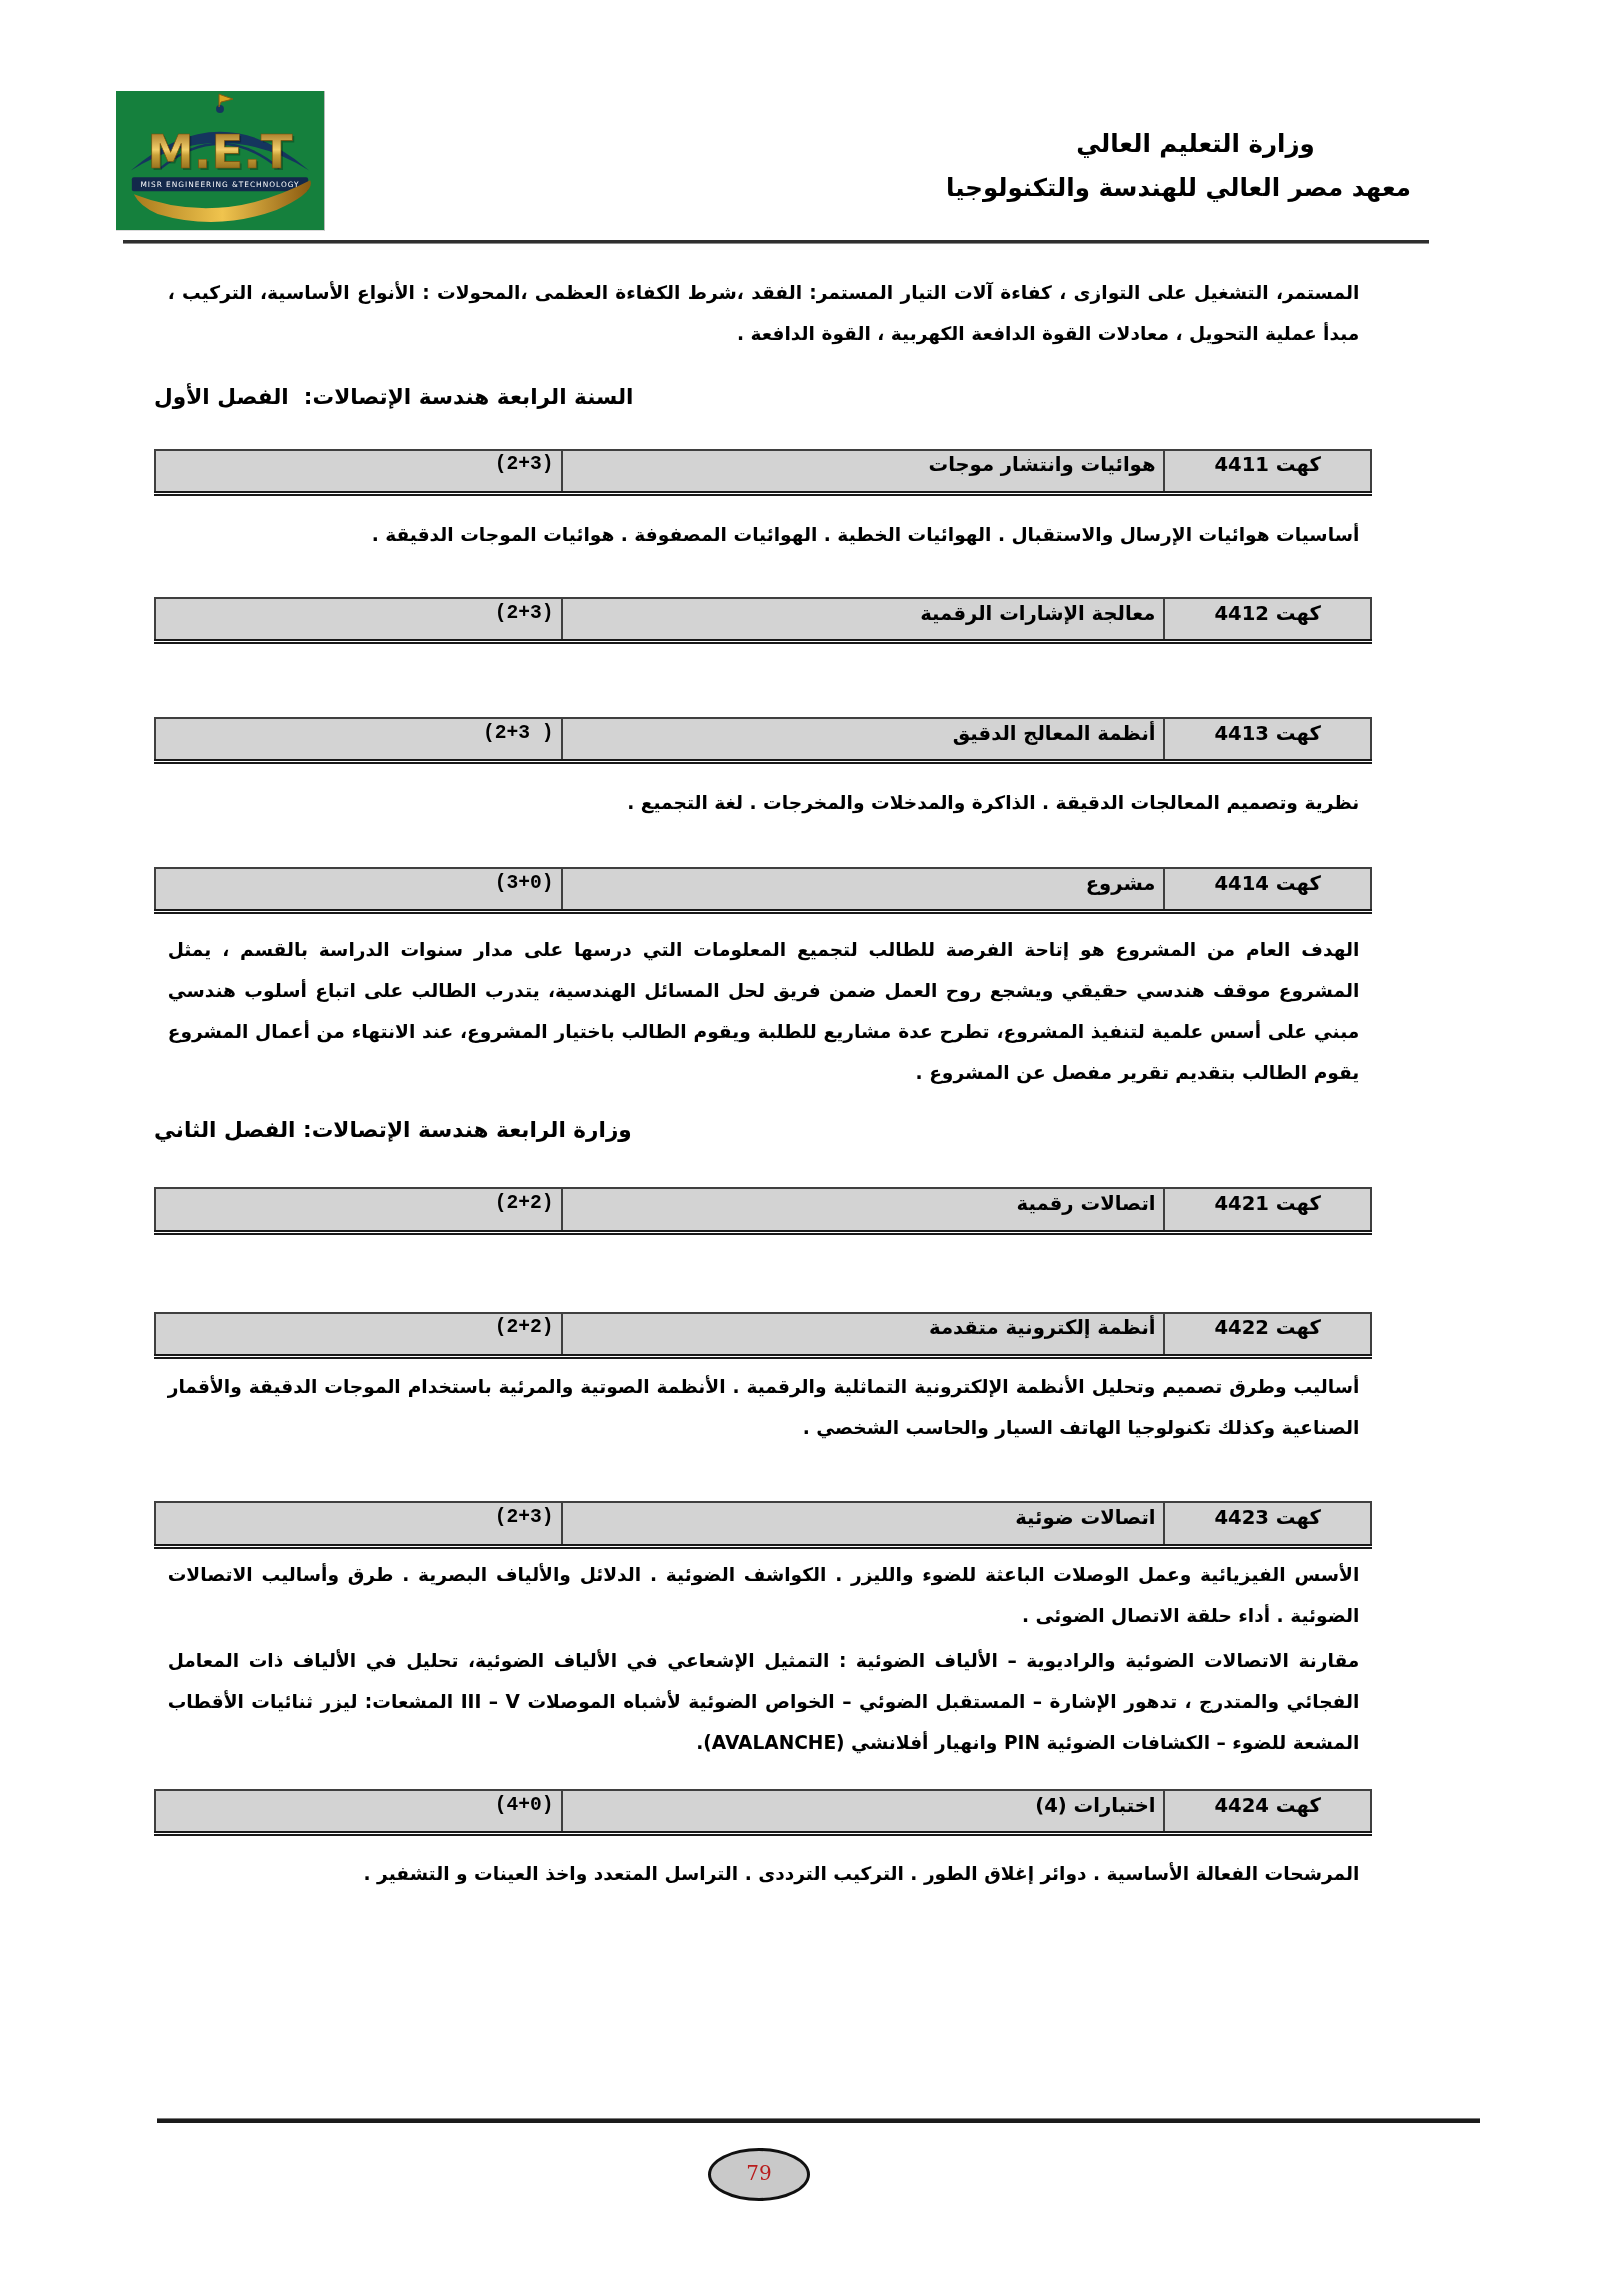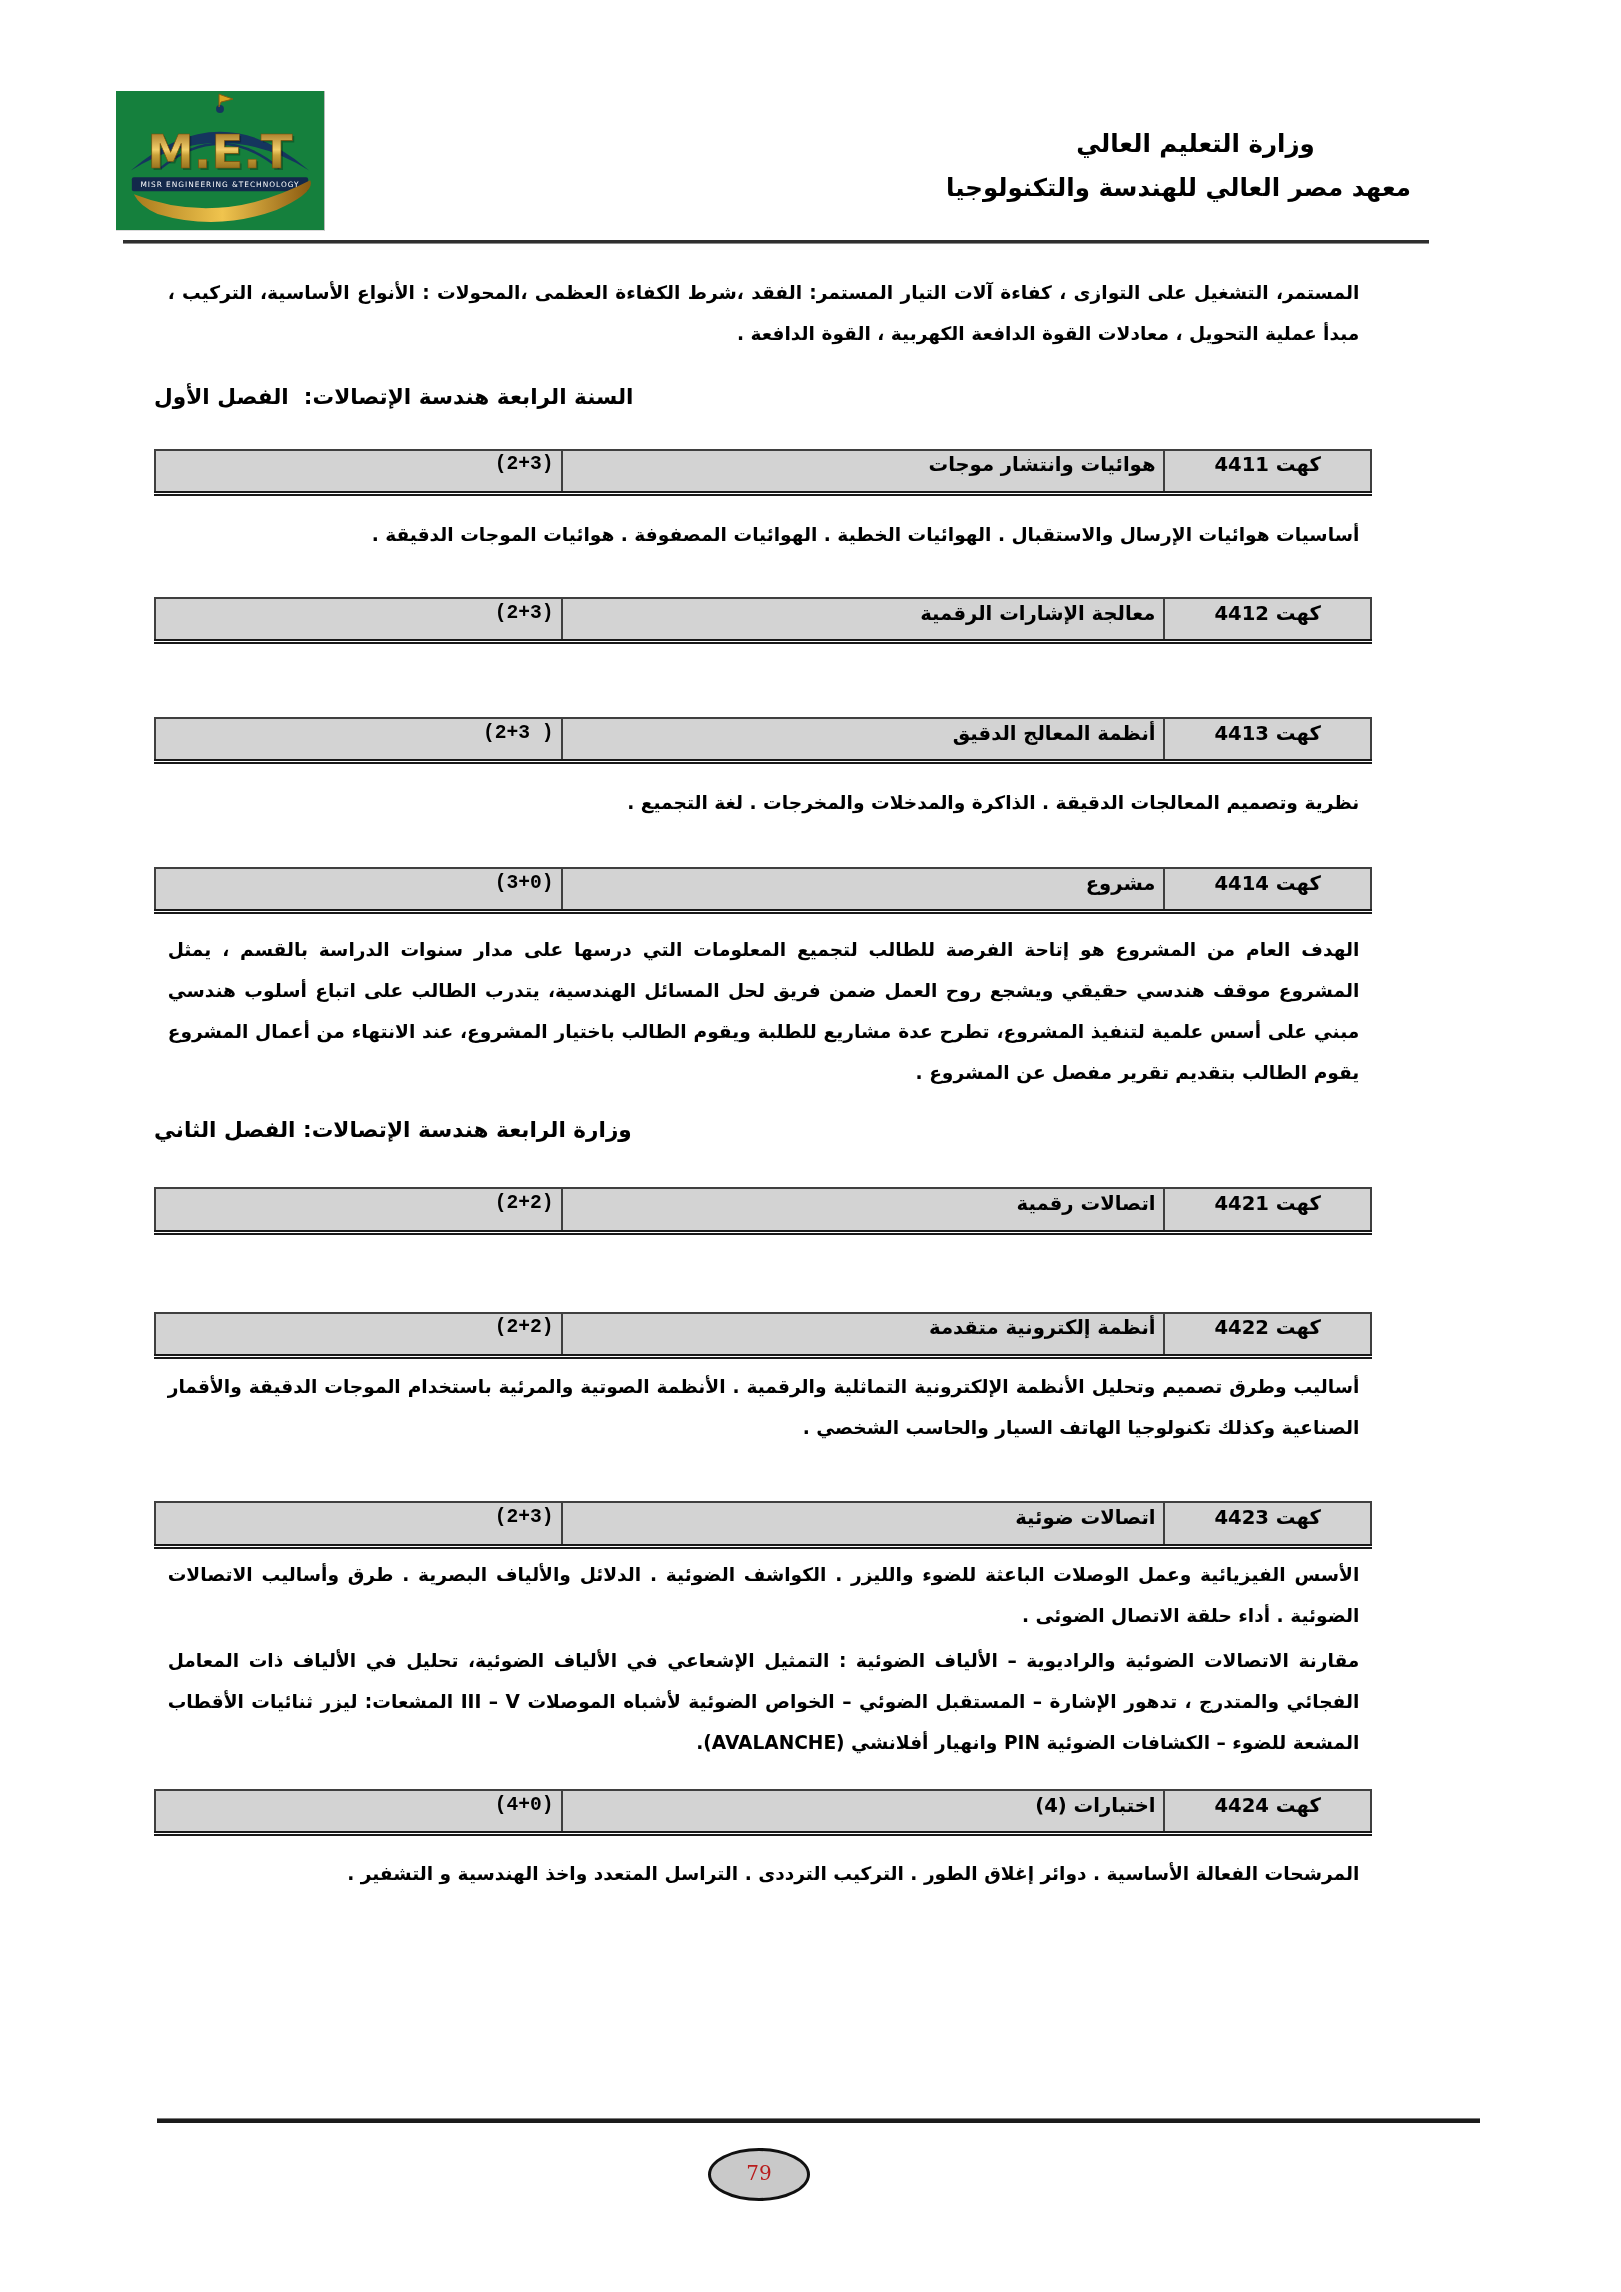--- a/index.html
+++ b/index.html
@@ -279,21 +279,21 @@
           <col style="width:33.5%">
         </colgroup>
       <tbody>
           <tr>
         <td class="c-code">كهت 4424</td>
         <td class="c-title">اختبارات (4)</td>
         <td class="c-credits"><span class="ltr">(4+0)</span></td>
       </tr>
     </tbody>
       </table>
-    <p class="body-text indent-l" style="margin-top:17.6px">المرشحات الفعالة الأساسية . دوائر إغلاق الطور . التركيب الترددى . التراسل المتعدد واخذ الهندسية  و  التشفير .</p>
+    <p class="body-text indent-l" style="margin-top:17.6px">المرشحات الفعالة الأساسية . دوائر إغلاق الطور . التركيب الترددى . التراسل المتعدد واخذ العينات  و  التشفير .</p>
 
   </div>
 
   <div class="footer-rule"></div>
   <div class="page-badge">
     <span>79</span>
   </div>
 
 </div>
 

